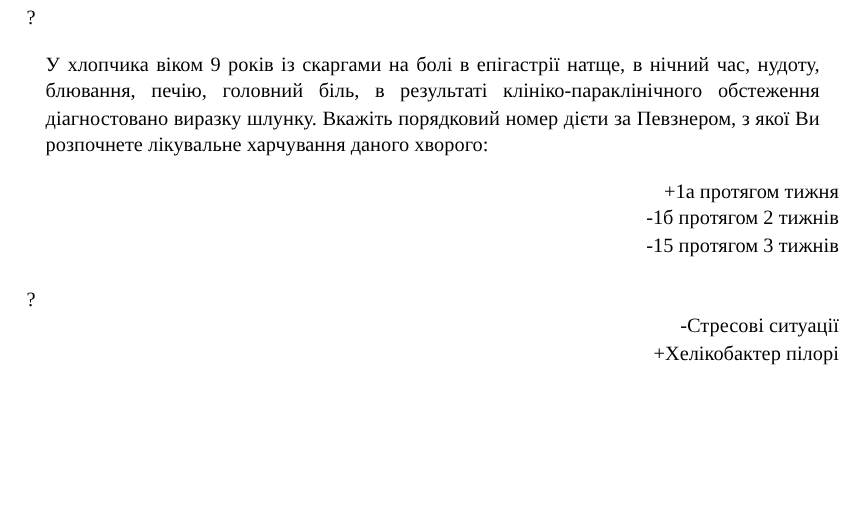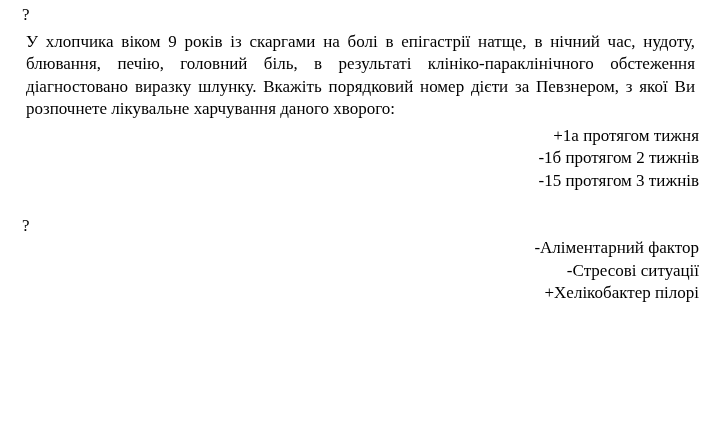--- a/index.html
+++ b/index.html
@@ -19,21 +19,21 @@
   .page {
     box-sizing: border-box;
     width: 718px;
     height: 442px;
     padding: 4px 19px 0 22px;
   }
   .q-marker {
     text-align: left;
   }
   .q-text {
-    margin: 4px;
+    margin: 16px;
     text-align: justify;
   }
   .q-text.indent {
     text-indent: 4px;
   }
   .option {
     text-align: right;
     white-space: nowrap;
   }
   .question-block + .question-block {
@@ -51,19 +51,18 @@
     <div class="options">
       <div class="option">+1а протягом тижня</div>
       <div class="option">-1б протягом 2 тижнів</div>
       <div class="option">-15 протягом 3 тижнів</div>
     </div>
   </section>
 
   <section class="question-block">
     <div class="q-marker">?</div>
     <div class="options">
-      <div class="option">-Аліментарний фактор</div>
       <div class="option">-Стресові ситуації</div>
       <div class="option">+Хелікобактер пілорі</div>
     </div>
   </section>
 
 </div>
 
 </body></html>

